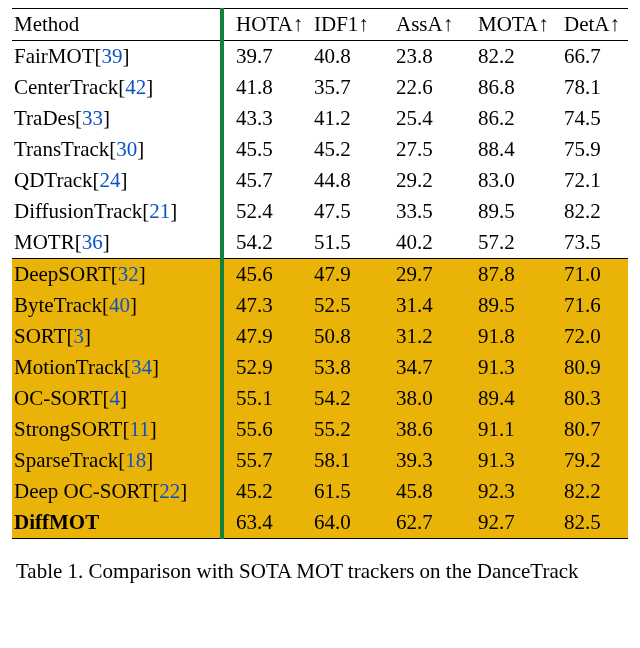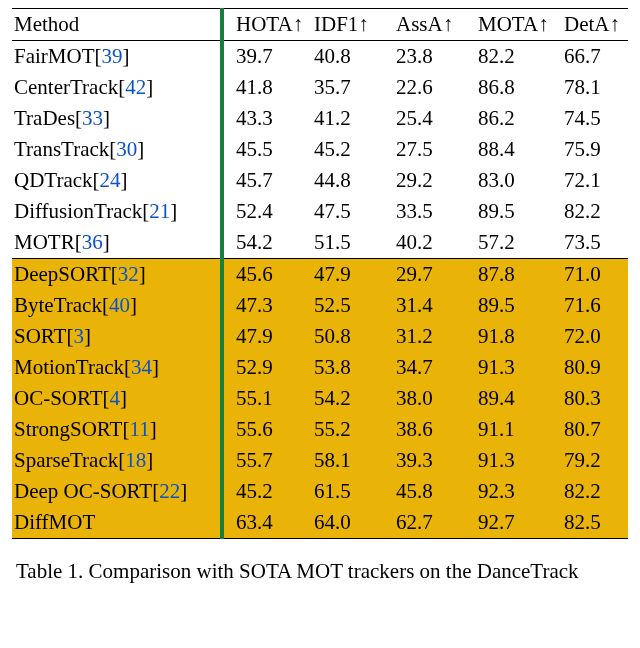--- a/index.html
+++ b/index.html
@@ -38,21 +38,21 @@
   col.c-m1 { width: 86px; }
   col.c-m2 { width: 82px; }
   col.c-m3 { width: 82px; }
   col.c-m4 { width: 86px; }
   col.c-m5 { width: 70px; }
   .method-cell { padding-left: 2px !important; }
   .num.first { padding-left: 12px !important; }
   .num { padding-left: 6px !important; }
   .cite { color: #0a52c6; }
   .hl td { background: #eab308; }
-  .bold { font-weight: 400; }
+  .bold { font-weight: 700; }
   .caption {
     margin-top: 20px;
     text-align: left;
     padding: 0 4px;
   }
 </style>
 </head>
 <body>
 
 <div class="page">

